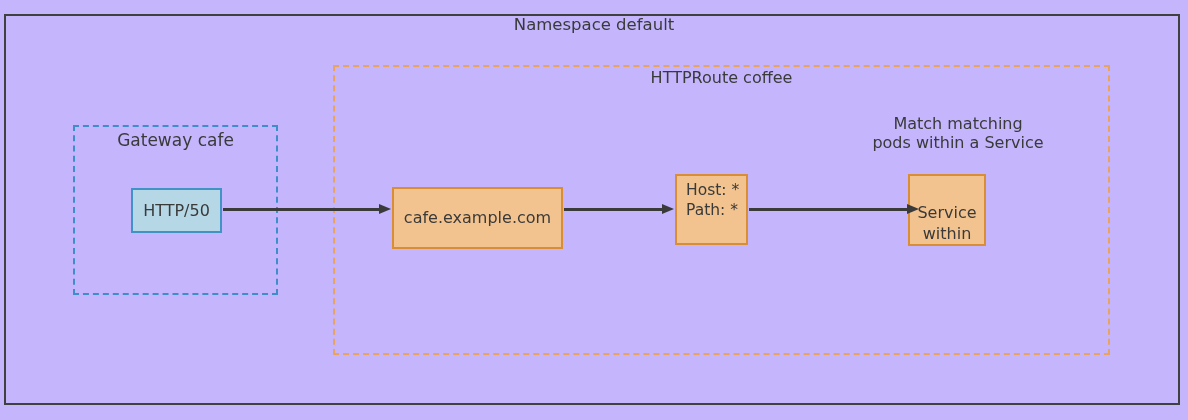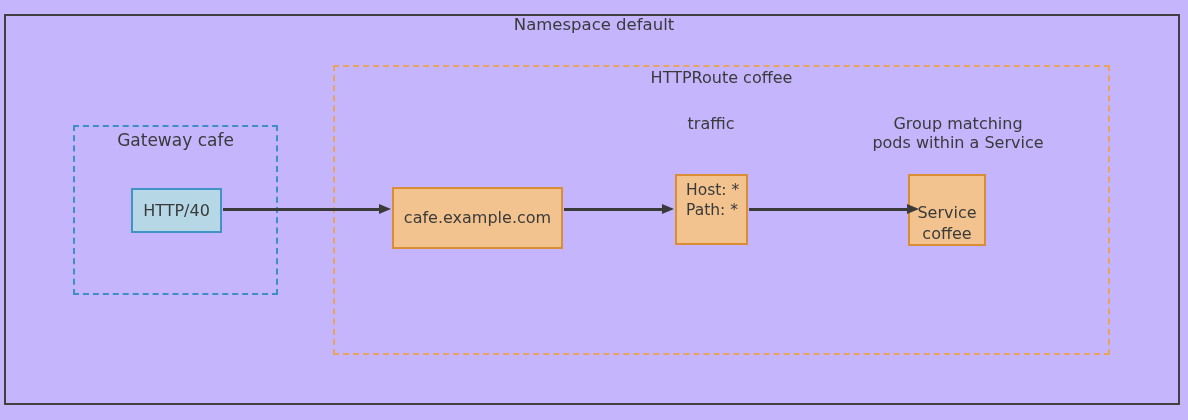--- a/index.html
+++ b/index.html
@@ -137,43 +137,42 @@
 
   <div class="boundary gateway-box">
     <div class="boundary-title" style="top: 3px; font-size: 17px;">Gateway cafe</div>
   </div>
 
   <div class="boundary route-box">
     <div class="boundary-title" style="top: 1px; font-size: 16px;">HTTPRoute coffee</div>
   </div>
 
   <div class="annotation match-annotation">
-    <span class="line-block">traffic</span>
   </div>
   <div class="annotation backend-annotation">
-    <span class="line-block">Group matching</span>
+    <span class="line-block">Match matching</span>
     <span class="line-block">pods within a Service</span>
   </div>
 
   <div class="node node-blue listener-node">
-    <span>HTTP/40</span>
+    <span>HTTP/50</span>
   </div>
 
   <div class="node node-orange hostname-node">
     <span>cafe.example.com</span>
   </div>
 
   <div class="node node-orange match-node">
     <span class="line-block">Host: *</span>
     <span class="line-block">Path: *</span>
   </div>
 
   <div class="node node-orange service-node">
     <span class="line-block">Service</span>
-    <span class="line-block">coffee</span>
+    <span class="line-block">within</span>
   </div>
 
   <div class="arrow arrow-1">
     <div class="shaft"></div>
     <div class="head"></div>
   </div>
   <div class="arrow arrow-2">
     <div class="shaft"></div>
     <div class="head"></div>
   </div>

